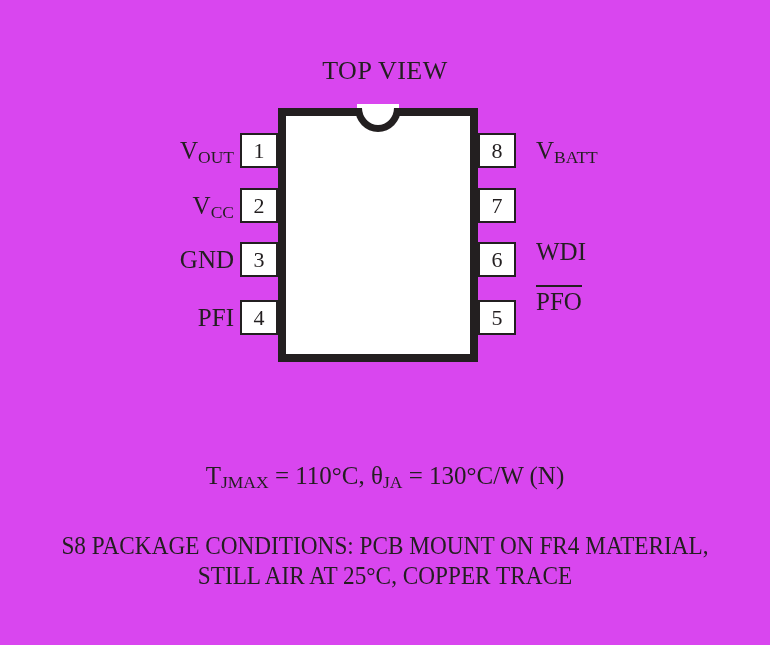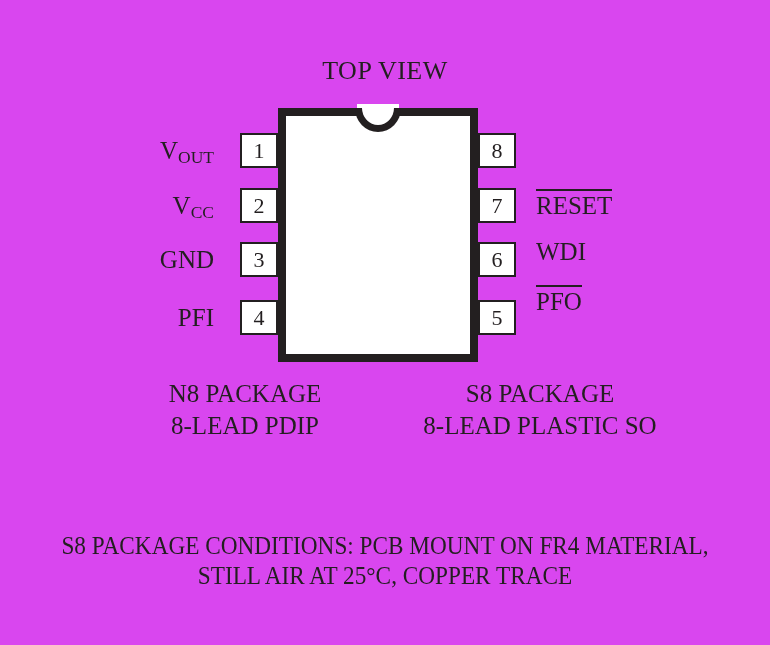--- a/index.html
+++ b/index.html
@@ -81,21 +81,21 @@
 
   
   .pin-label {
     position: absolute;
     font-size: 25px;
     line-height: 35px;
     color: #231f20;
     white-space: nowrap;
   }
   .pin-label.left {
-    right: 556px;      
+    right: 536px;      
     text-align: left;
     margin-left: 8px;
   }
   .pin-label.right {
     left: 536px;
     text-align: left;
   }
   .pin-label sub {
     font-size: 0.70em;
     vertical-align: baseline;
@@ -183,36 +183,31 @@
   <div class="pin-label left" style="top:188px">
     <span>V</span><sub>CC</sub>
   </div>
   <div class="pin-label left" style="top:242px">
     <span>GND</span>
   </div>
   <div class="pin-label left" style="top:300px">
     <span>PFI</span>
   </div>
 
-  <div class="pin-label right" style="top:188px">
-    <span class="ovl">RESET</span>
+  <div class="pin-label right" style="top:133px">
+    <span>V</span><sub>BATT</sub>
   </div>
   <div class="pin-label right" style="top:234px">
     <span>WDI</span>
   </div>
   <div class="pin-label right" style="top:284px">
     <span class="ovl">PFO</span>
   </div>
 
-  <div id="pkg-left">
-    <div>N8 PACKAGE</div>
-    <div>8-LEAD PDIP</div>
-  </div>
-  <div id="pkg-right">
-    <div>S8 PACKAGE</div>
-    <div>8-LEAD PLASTIC SO</div>
-  </div>
-
+
+  <div class="thermal-line" id="thermal-n">
+    <span>T</span><sub>JMAX</sub><span> = 110°C, </span><span>θ</span><sub>JA</sub><span> = 130°C/W (N)</span>
+  </div>
 
   <div class="cond-line" id="cond-1">S8 PACKAGE CONDITIONS: PCB MOUNT ON FR4 MATERIAL,</div>
   <div class="cond-line" id="cond-2">STILL AIR AT 25°C, COPPER TRACE</div>
 
 </div>
 
 </body></html>

